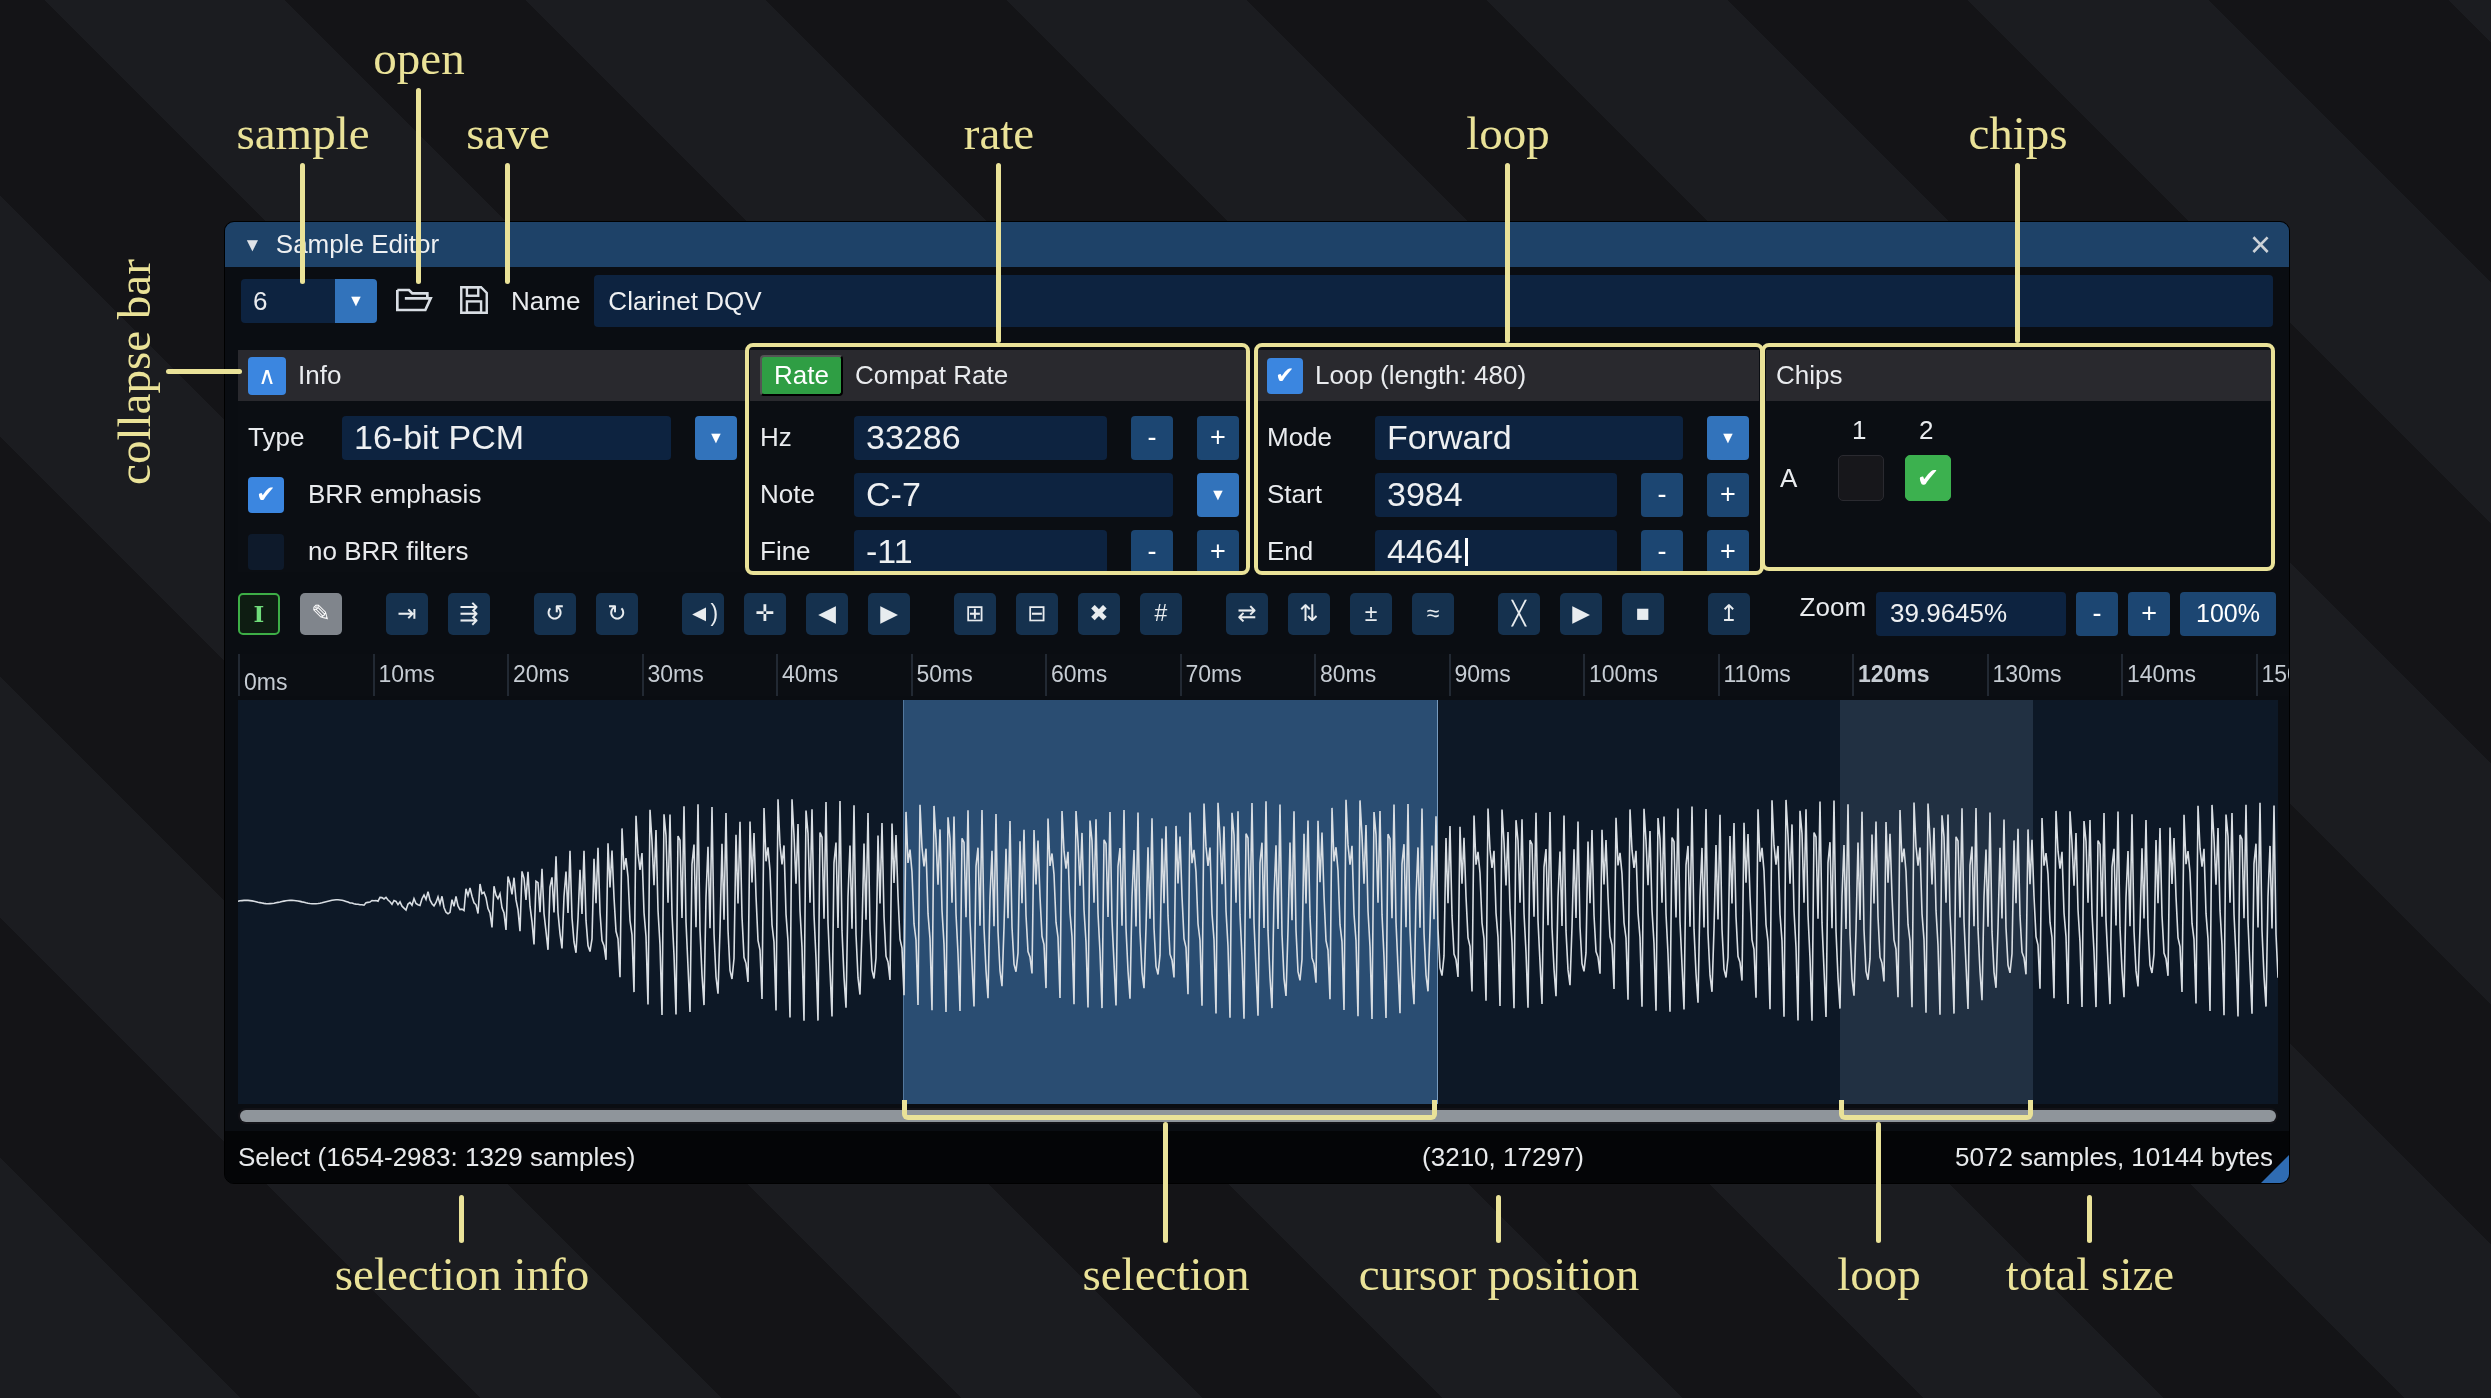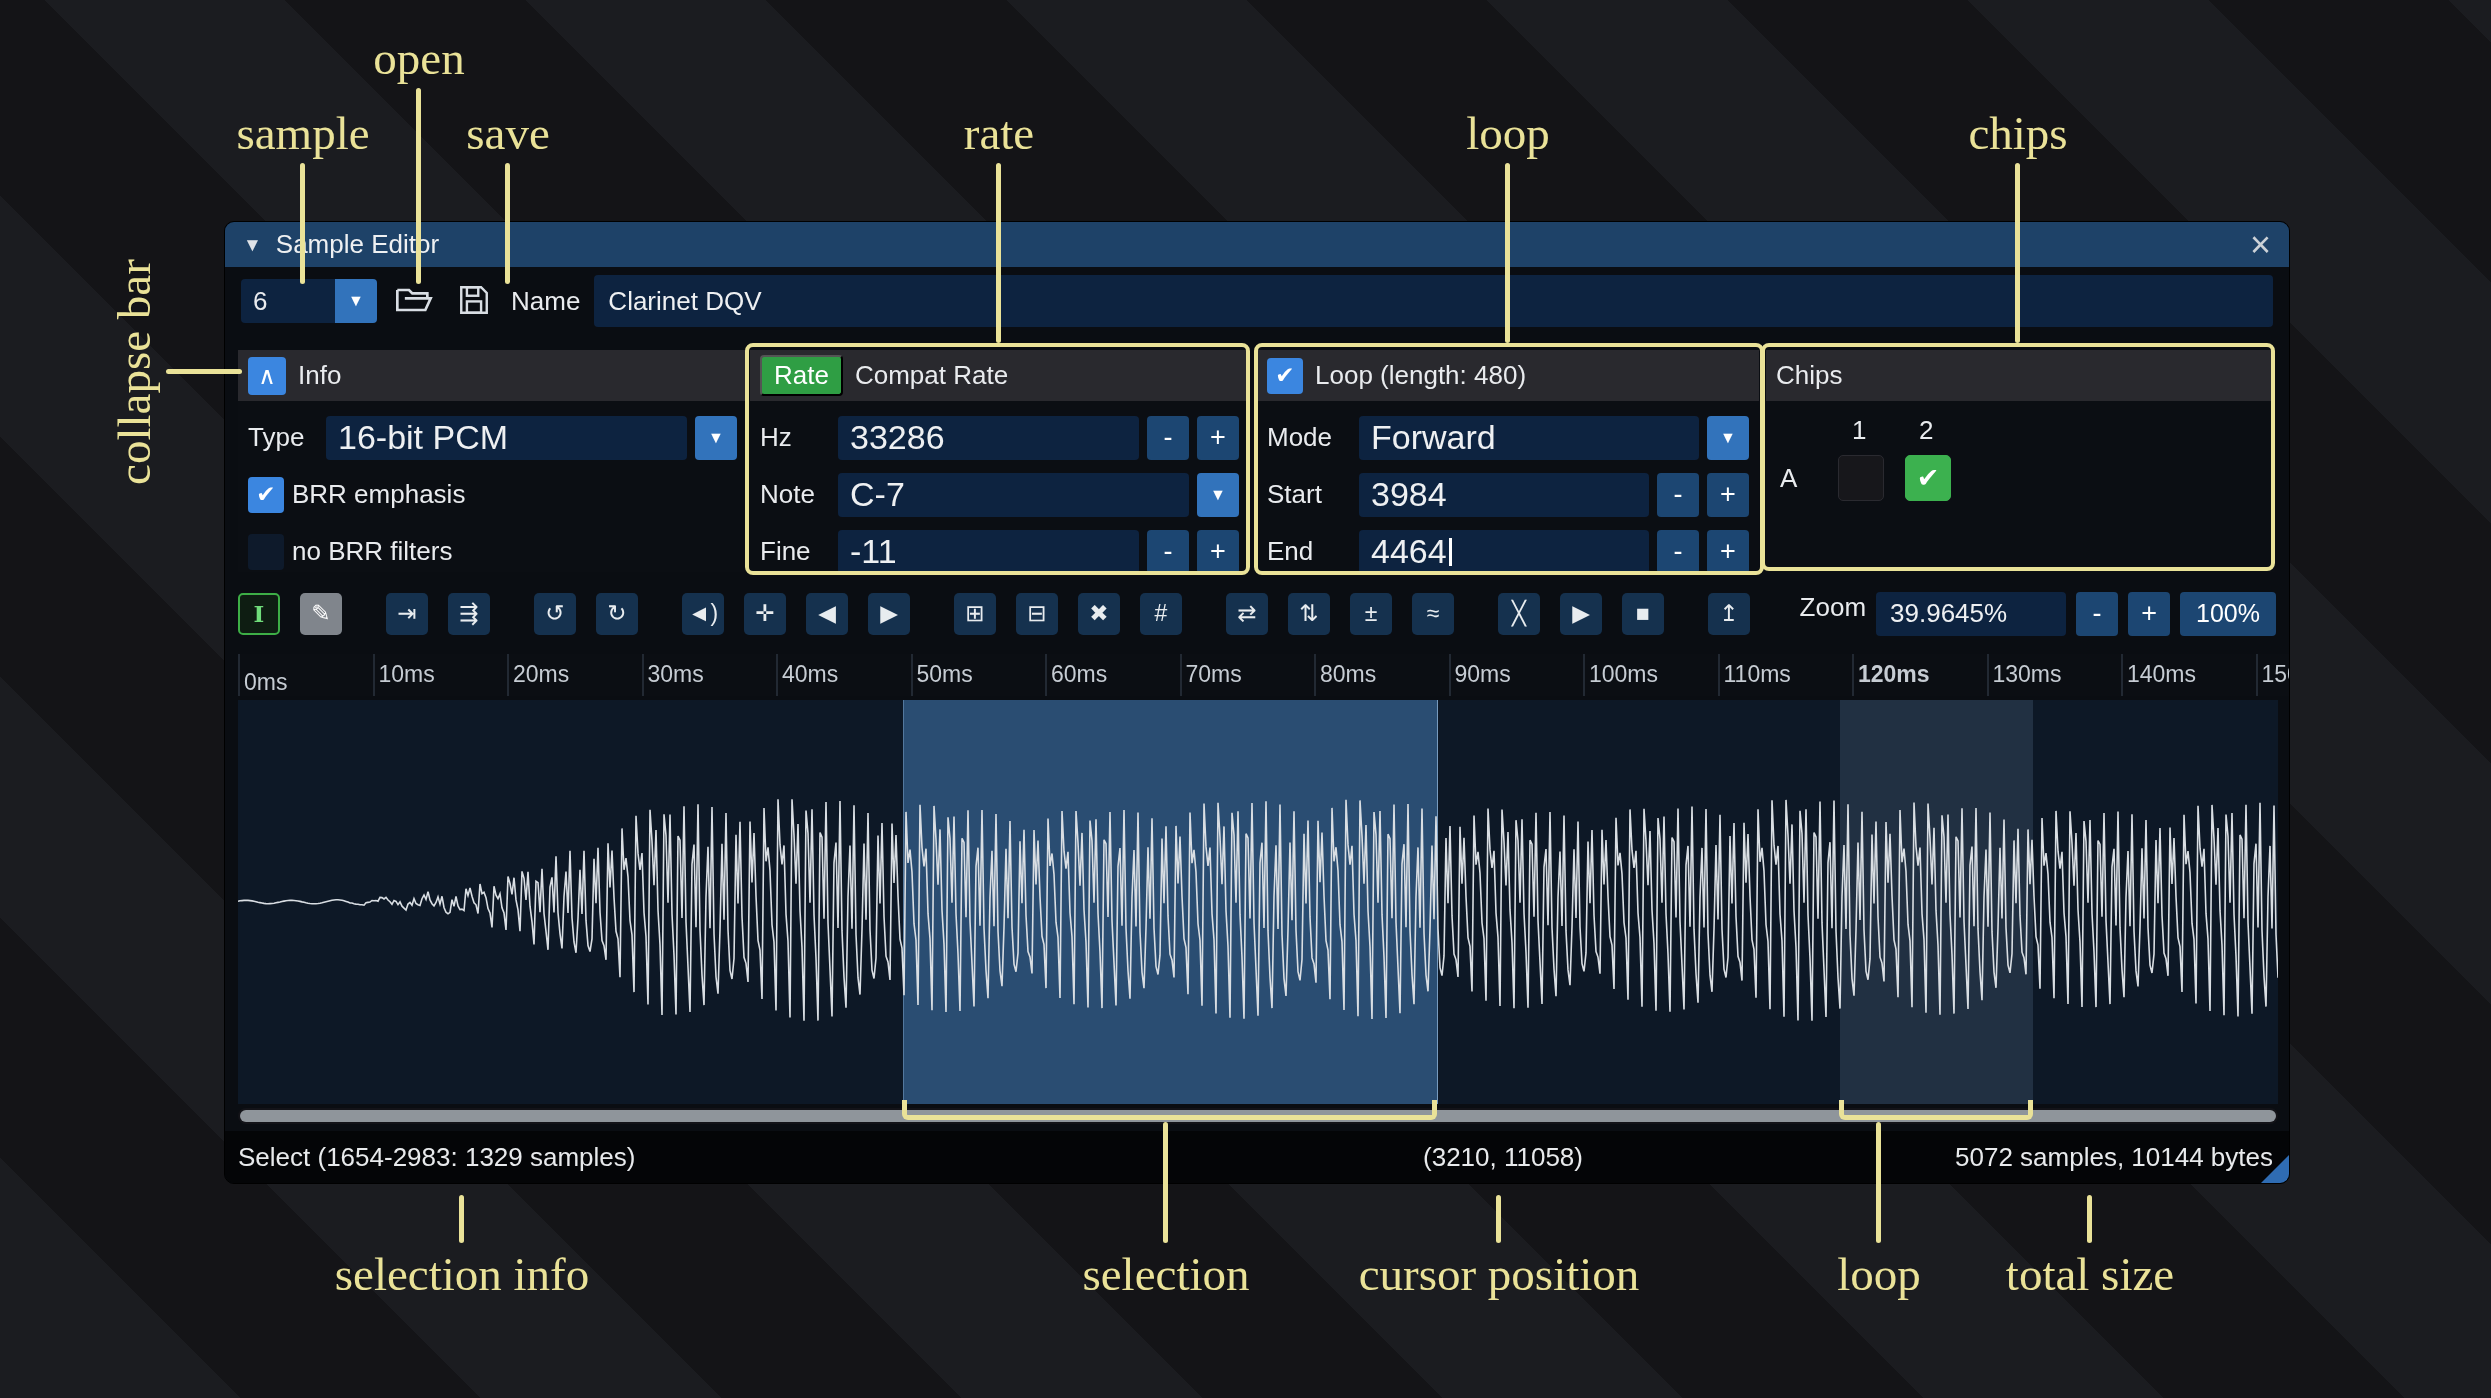--- a/index.html
+++ b/index.html
@@ -35,21 +35,21 @@
   .name-input { flex:1; height:52px; background:var(--field); border-radius:4px; color:#eef0f2;
     font-size:26px; display:flex; align-items:center; padding:0 14px; min-width:0; }
   
   .section { position:absolute; top:128px; height:222px; background:#0b0e13; }
   .sec-info  { left:13px;   width:509px; }
   .sec-rate  { left:525px;  width:499px; }
   .sec-loop  { left:1032px; width:502px; }
   .sec-chips { left:1541px; width:509px; }
   .sec-header { height:51px; background:#29292e; display:flex; align-items:center; padding:0 10px; gap:12px;
     color:var(--txt); font-size:26px; }
-  .sec-row { height:57px; display:flex; align-items:center; padding:16px 10px 0 10px; gap:8px; color:var(--txt); font-size:26px; }
+  .sec-row { height:57px; display:flex; align-items:center; padding:16px 10px 0 10px; gap:24px; color:var(--txt); font-size:26px; }
   .lbl { flex:none; }
   .lbl.w70 { width:70px; } .lbl.w84 { width:84px; }
   .field { flex:1; height:44px; background:var(--field); border-radius:4px; display:flex; align-items:center;
     padding:0 12px; font-size:34px; color:#eef0f2; min-width:0; white-space:nowrap; overflow:hidden; }
   .sq { flex:none; width:42px; height:44px; border-radius:4px; display:flex; align-items:center;
     justify-content:center; color:#fff; font-size:27px; border:none; }
   .dd { background:var(--blue); font-size:16px; }
   .pm { background:var(--pm); }
   .chk { flex:none; width:36px; height:36px; border-radius:4px; background:#0e1a2b;
     display:flex; align-items:center; justify-content:center; color:#fff; font-size:23px; }
@@ -334,21 +334,21 @@
       <path id="wave-path" fill="none" stroke="#d9dee3" stroke-width="1.6" d="M0.0 201.2 L2.0 200.8 L4.0 200.6 L6.0 200.4 L8.0 200.3 L10.0 200.4 L12.0 200.6 L14.0 200.9 L16.0 201.3 L18.0 201.7 L20.0 202.2 L22.0 202.6 L24.0 203.0 L26.0 203.4 L28.0 203.6 L30.0 203.7 L32.0 203.6 L34.0 203.5 L36.0 203.2 L38.0 202.8 L40.0 202.4 L42.0 202.0 L44.0 201.5 L46.0 201.1 L48.0 200.7 L50.0 200.5 L52.0 200.4 L54.0 200.3 L56.0 200.5 L58.0 200.7 L60.0 201.0 L62.0 201.4 L64.0 201.9 L66.0 202.3 L68.0 202.8 L70.0 203.2 L72.0 203.5 L74.0 203.7 L76.0 203.8 L78.0 203.7 L80.0 203.5 L82.0 203.2 L84.0 202.8 L86.0 202.3 L88.0 201.8 L90.0 201.3 L92.0 200.8 L94.0 200.3 L96.0 200.0 L98.0 199.8 L100.0 199.8 L102.0 200.0 L104.0 200.3 L106.0 200.7 L108.0 201.4 L110.0 202.1 L112.0 203.0 L114.0 203.0 L116.0 203.7 L118.0 204.1 L120.0 204.3 L122.0 204.8 L124.0 204.8 L126.0 205.2 L128.0 202.8 L130.0 202.4 L132.0 202.1 L134.0 200.5 L136.0 200.8 L138.0 200.6 L140.0 201.2 L142.0 197.4 L144.0 197.6 L146.0 198.9 L148.0 197.3 L150.0 200.0 L152.0 201.7 L154.0 204.3 L156.0 200.5 L158.0 201.4 L160.0 204.6 L162.0 201.8 L164.0 206.2 L166.0 208.1 L168.0 210.0 L170.0 204.0 L172.0 202.5 L174.0 205.3 L176.0 198.6 L178.0 203.5 L180.0 204.7 L182.0 205.5 L184.0 198.7 L186.0 195.0 L188.0 199.4 L190.0 191.6 L192.0 200.0 L194.0 203.7 L196.0 205.9 L198.0 202.4 L200.0 196.9 L202.0 204.2 L204.0 196.3 L206.0 207.5 L208.0 212.2 L210.0 213.8 L212.0 212.3 L214.0 199.7 L216.0 206.3 L218.0 196.5 L220.0 206.0 L222.0 209.6 L224.0 209.2 L226.0 210.5 L228.0 188.7 L230.0 195.6 L232.0 187.9 L234.0 196.2 L236.0 202.8 L238.0 204.8 L240.0 213.5 L242.0 184.0 L244.0 193.6 L246.0 192.3 L248.0 197.6 L250.0 208.6 L252.0 213.0 L254.0 227.4 L256.0 186.3 L258.0 195.1 L260.0 198.7 L262.0 193.8 L264.0 207.8 L266.0 213.0 L268.0 229.9 L270.0 176.5 L272.0 183.5 L274.0 194.3 L276.0 177.7 L278.0 199.9 L280.0 209.9 L282.0 231.2 L284.0 171.4 L286.0 178.3 L288.0 200.0 L290.0 171.9 L292.0 206.2 L294.0 221.8 L296.0 244.4 L298.0 181.2 L300.0 182.7 L302.0 212.1 L304.0 168.7 L306.0 213.5 L308.0 231.3 L310.0 249.8 L312.0 187.2 L314.0 177.4 L316.0 212.4 L318.0 156.3 L320.0 212.6 L322.0 233.6 L324.0 248.5 L326.0 196.5 L328.0 171.6 L330.0 213.0 L332.0 150.8 L334.0 217.8 L336.0 242.0 L338.0 252.8 L340.0 218.2 L342.0 169.9 L344.0 213.9 L346.0 150.7 L348.0 220.4 L350.0 245.6 L352.0 251.5 L354.0 239.0 L356.0 158.7 L358.0 203.1 L360.0 147.8 L362.0 212.0 L364.0 240.6 L366.0 245.6 L368.0 259.8 L370.0 143.2 L372.0 187.5 L374.0 150.6 L376.0 197.4 L378.0 231.3 L380.0 238.8 L382.0 277.2 L384.0 128.4 L386.0 169.8 L388.0 158.2 L390.0 176.8 L392.0 220.5 L394.0 234.9 L396.0 292.1 L398.0 115.8 L400.0 153.4 L402.0 169.8 L404.0 153.1 L406.0 212.5 L408.0 236.5 L410.0 304.6 L412.0 109.8 L414.0 141.4 L416.0 185.2 L418.0 130.0 L420.0 210.2 L422.0 244.8 L424.0 315.0 L426.0 114.2 L428.0 135.5 L430.0 202.7 L432.0 114.5 L434.0 214.0 L436.0 255.2 L438.0 314.5 L440.0 136.1 L442.0 140.2 L444.0 217.9 L446.0 106.3 L448.0 222.0 L450.0 266.8 L452.0 312.0 L454.0 164.2 L456.0 144.6 L458.0 227.3 L460.0 104.2 L462.0 230.0 L464.0 275.1 L466.0 305.1 L468.0 196.8 L470.0 146.7 L472.0 228.2 L474.0 106.9 L476.0 233.8 L478.0 276.8 L480.0 293.7 L482.0 229.4 L484.0 143.7 L486.0 219.8 L488.0 113.0 L490.0 229.7 L492.0 270.5 L494.0 279.0 L496.0 258.5 L498.0 134.7 L500.0 203.4 L502.0 121.7 L504.0 216.7 L506.0 257.3 L508.0 263.3 L510.0 281.9 L512.0 121.6 L514.0 182.4 L516.0 133.0 L518.0 195.9 L520.0 240.5 L522.0 250.0 L524.0 298.9 L526.0 108.1 L528.0 161.3 L530.0 147.3 L532.0 170.7 L534.0 224.8 L536.0 242.0 L538.0 310.4 L540.0 99.3 L542.0 144.7 L544.0 164.4 L546.0 145.4 L548.0 214.1 L550.0 241.2 L552.0 317.4 L554.0 99.3 L556.0 135.2 L558.0 183.6 L560.0 124.1 L562.0 210.8 L564.0 247.4 L566.0 320.8 L568.0 110.5 L570.0 133.4 L572.0 202.7 L574.0 109.3 L576.0 214.7 L578.0 258.2 L580.0 320.6 L582.0 132.6 L584.0 137.1 L586.0 218.7 L588.0 101.9 L590.0 222.8 L592.0 269.5 L594.0 316.4 L596.0 162.8 L598.0 142.5 L600.0 228.1 L602.0 101.1 L604.0 230.9 L606.0 277.1 L608.0 307.7 L610.0 196.7 L612.0 145.6 L614.0 228.7 L616.0 105.3 L618.0 234.2 L620.0 277.7 L622.0 294.6 L624.0 229.6 L626.0 143.4 L628.0 219.8 L630.0 112.9 L632.0 229.7 L634.0 270.2 L636.0 278.5 L638.0 258.0 L640.0 135.4 L642.0 203.4 L644.0 122.9 L646.0 216.5 L648.0 256.2 L650.0 262.0 L652.0 280.0 L654.0 123.6 L656.0 182.9 L658.0 135.1 L660.0 196.1 L662.0 239.2 L664.0 248.2 L666.0 295.2 L668.0 111.9 L670.0 163.0 L672.0 149.6 L674.0 172.2 L676.0 223.7 L678.0 240.0 L680.0 304.9 L682.0 104.7 L684.0 147.8 L686.0 166.5 L688.0 148.7 L690.0 213.4 L692.0 238.8 L694.0 310.2 L696.0 105.9 L698.0 139.6 L700.0 184.8 L702.0 129.4 L704.0 210.2 L706.0 244.1 L708.0 312.1 L710.0 117.3 L712.0 138.5 L714.0 202.7 L716.0 116.4 L718.0 213.7 L720.0 253.7 L722.0 311.0 L724.0 138.3 L726.0 142.4 L728.0 217.3 L730.0 110.3 L732.0 221.1 L734.0 263.7 L736.0 306.5 L738.0 166.2 L740.0 147.7 L742.0 225.8 L744.0 110.0 L746.0 228.3 L748.0 270.4 L750.0 298.2 L752.0 197.1 L754.0 150.7 L756.0 226.3 L758.0 114.1 L760.0 231.3 L762.0 270.8 L764.0 286.2 L766.0 227.1 L768.0 148.7 L770.0 218.2 L772.0 120.9 L774.0 227.2 L776.0 264.1 L778.0 271.7 L780.0 253.1 L782.0 141.3 L784.0 203.3 L786.0 129.8 L788.0 215.2 L790.0 251.6 L792.0 256.9 L794.0 273.5 L796.0 130.1 L798.0 184.5 L800.0 140.5 L802.0 196.6 L804.0 236.3 L806.0 244.6 L808.0 288.1 L810.0 118.6 L812.0 165.9 L814.0 153.5 L816.0 174.3 L818.0 222.2 L820.0 237.4 L822.0 298.0 L824.0 111.1 L826.0 151.2 L828.0 168.7 L830.0 151.9 L832.0 212.7 L834.0 236.7 L836.0 304.2 L838.0 111.0 L840.0 142.8 L842.0 185.7 L844.0 132.9 L846.0 209.8 L848.0 242.3 L850.0 307.5 L852.0 120.6 L854.0 140.9 L856.0 202.7 L858.0 119.3 L860.0 213.3 L862.0 252.2 L864.0 308.1 L866.0 139.8 L868.0 143.7 L870.0 217.0 L872.0 111.9 L874.0 220.8 L876.0 262.9 L878.0 305.4 L880.0 166.5 L882.0 148.0 L884.0 225.7 L886.0 110.1 L888.0 228.3 L890.0 270.7 L892.0 298.8 L894.0 197.1 L896.0 150.1 L898.0 226.6 L900.0 112.6 L902.0 231.8 L904.0 272.3 L906.0 288.2 L908.0 227.8 L910.0 147.2 L912.0 218.7 L914.0 118.3 L916.0 228.1 L918.0 266.5 L920.0 274.5 L922.0 255.2 L924.0 138.6 L926.0 203.3 L928.0 126.3 L930.0 215.9 L932.0 254.2 L934.0 260.0 L936.0 277.5 L938.0 125.9 L940.0 183.4 L942.0 136.6 L944.0 196.2 L946.0 238.6 L948.0 247.6 L950.0 294.2 L952.0 112.6 L954.0 163.2 L956.0 149.8 L958.0 172.1 L960.0 223.8 L962.0 240.2 L964.0 305.8 L966.0 103.5 L968.0 146.9 L970.0 165.9 L972.0 147.6 L974.0 213.6 L976.0 239.8 L978.0 313.4 L980.0 102.7 L982.0 137.3 L984.0 184.2 L986.0 126.4 L988.0 210.6 L990.0 246.2 L992.0 317.7 L994.0 112.7 L996.0 135.0 L998.0 202.7 L1000.0 111.2 L1002.0 214.4 L1004.0 257.2 L1006.0 318.7 L1008.0 133.7 L1010.0 138.0 L1012.0 218.5 L1014.0 102.9 L1016.0 222.7 L1018.0 269.0 L1020.0 315.7 L1022.0 163.0 L1024.0 142.7 L1026.0 228.0 L1028.0 101.2 L1030.0 230.9 L1032.0 277.3 L1034.0 308.1 L1036.0 196.6 L1038.0 145.2 L1040.0 228.9 L1042.0 104.4 L1044.0 234.6 L1046.0 278.6 L1048.0 295.9 L1050.0 230.1 L1052.0 142.4 L1054.0 220.2 L1056.0 111.2 L1058.0 230.3 L1060.0 271.7 L1062.0 280.4 L1064.0 259.5 L1066.0 133.7 L1068.0 203.4 L1070.0 120.6 L1072.0 216.9 L1074.0 257.9 L1076.0 264.0 L1078.0 282.7 L1080.0 120.8 L1082.0 182.2 L1084.0 132.5 L1086.0 195.9 L1088.0 240.7 L1090.0 250.2 L1092.0 299.3 L1094.0 107.9 L1096.0 161.3 L1098.0 147.2 L1100.0 170.7 L1102.0 224.7 L1104.0 241.9 L1106.0 310.1 L1108.0 99.7 L1110.0 144.9 L1112.0 164.6 L1114.0 145.8 L1116.0 214.0 L1118.0 240.8 L1120.0 316.3 L1122.0 100.4 L1124.0 136.0 L1126.0 183.8 L1128.0 125.1 L1130.0 210.7 L1132.0 246.7 L1134.0 318.9 L1136.0 112.1 L1138.0 134.6 L1140.0 202.7 L1142.0 111.1 L1144.0 214.4 L1146.0 257.0 L1148.0 318.0 L1150.0 134.2 L1152.0 138.6 L1154.0 218.3 L1156.0 104.4 L1158.0 222.3 L1160.0 267.7 L1162.0 313.3 L1164.0 163.9 L1166.0 144.2 L1168.0 227.3 L1170.0 104.1 L1172.0 230.0 L1174.0 274.8 L1176.0 304.3 L1178.0 196.8 L1180.0 147.4 L1182.0 227.8 L1184.0 108.6 L1186.0 233.1 L1188.0 275.0 L1190.0 291.3 L1192.0 228.6 L1194.0 145.5 L1196.0 219.2 L1198.0 116.2 L1200.0 228.7 L1202.0 267.6 L1204.0 275.6 L1206.0 255.9 L1208.0 138.0 L1210.0 203.3 L1212.0 126.0 L1214.0 215.9 L1216.0 254.1 L1218.0 259.6 L1220.0 276.9 L1222.0 126.8 L1224.0 183.7 L1226.0 137.8 L1228.0 196.4 L1230.0 237.7 L1232.0 246.4 L1234.0 291.5 L1236.0 115.5 L1238.0 164.6 L1240.0 151.8 L1242.0 173.3 L1244.0 222.8 L1246.0 238.5 L1248.0 300.8 L1250.0 108.5 L1252.0 149.9 L1254.0 167.9 L1256.0 150.8 L1258.0 212.9 L1260.0 237.4 L1262.0 306.1 L1264.0 109.5 L1266.0 141.9 L1268.0 185.5 L1270.0 132.0 L1272.0 209.9 L1274.0 242.7 L1276.0 308.3 L1278.0 120.2 L1280.0 140.7 L1282.0 202.7 L1284.0 119.2 L1286.0 213.3 L1288.0 252.1 L1290.0 307.7 L1292.0 140.2 L1294.0 144.2 L1296.0 216.8 L1298.0 112.8 L1300.0 220.6 L1302.0 262.1 L1304.0 303.9 L1306.0 167.1 L1308.0 149.0 L1310.0 225.3 L1312.0 112.0 L1314.0 227.7 L1316.0 269.0 L1318.0 296.3 L1320.0 197.2 L1322.0 151.6 L1324.0 225.9 L1326.0 115.4 L1328.0 230.9 L1330.0 269.9 L1332.0 285.2 L1334.0 226.8 L1336.0 149.3 L1338.0 218.1 L1340.0 121.6 L1342.0 227.0 L1344.0 263.7 L1346.0 271.4 L1348.0 252.9 L1350.0 141.5 L1352.0 203.3 L1354.0 129.9 L1356.0 215.2 L1358.0 251.6 L1360.0 257.1 L1362.0 273.7 L1364.0 129.8 L1366.0 184.4 L1368.0 140.1 L1370.0 196.5 L1372.0 236.6 L1374.0 245.0 L1376.0 289.0 L1378.0 117.7 L1380.0 165.5 L1382.0 152.8 L1384.0 173.9 L1386.0 222.5 L1388.0 238.0 L1390.0 299.7 L1392.0 109.4 L1394.0 150.2 L1396.0 168.0 L1398.0 150.9 L1400.0 212.9 L1402.0 237.5 L1404.0 306.7 L1406.0 108.7 L1408.0 141.3 L1410.0 185.3 L1412.0 131.0 L1414.0 210.0 L1416.0 243.5 L1418.0 310.7 L1420.0 118.1 L1422.0 139.0 L1424.0 202.7 L1426.0 116.6 L1428.0 213.7 L1430.0 253.9 L1432.0 311.8 L1434.0 137.6 L1436.0 141.7 L1438.0 217.5 L1440.0 108.5 L1442.0 221.5 L1444.0 265.3 L1446.0 309.4 L1448.0 165.1 L1450.0 145.9 L1452.0 226.7 L1454.0 106.4 L1456.0 229.4 L1458.0 273.5 L1460.0 302.8 L1462.0 196.9 L1464.0 147.9 L1466.0 227.6 L1468.0 108.9 L1470.0 233.1 L1472.0 275.2 L1474.0 291.8 L1476.0 228.9 L1478.0 144.9 L1480.0 219.4 L1482.0 114.7 L1484.0 229.2 L1486.0 269.2 L1488.0 277.5 L1490.0 257.5 L1492.0 136.0 L1494.0 203.4 L1496.0 123.1 L1498.0 216.5 L1500.0 256.3 L1502.0 262.3 L1504.0 280.6 L1506.0 122.8 L1508.0 182.7 L1510.0 134.1 L1512.0 196.0 L1514.0 240.0 L1516.0 249.3 L1518.0 297.7 L1520.0 109.3 L1522.0 161.8 L1524.0 147.9 L1526.0 171.1 L1528.0 224.5 L1530.0 241.5 L1532.0 309.3 L1534.0 100.2 L1536.0 145.2 L1538.0 164.7 L1540.0 145.9 L1542.0 214.0 L1544.0 240.9 L1546.0 316.7 L1548.0 99.9 L1550.0 135.5 L1552.0 183.7 L1554.0 124.4 L1556.0 210.8 L1558.0 247.2 L1560.0 320.5 L1562.0 110.7 L1564.0 133.5 L1566.0 202.7 L1568.0 109.3 L1570.0 214.7 L1572.0 258.2 L1574.0 320.7 L1576.0 132.5 L1578.0 136.9 L1580.0 218.7 L1582.0 101.5 L1584.0 222.9 L1586.0 269.8 L1588.0 317.0 L1590.0 162.6 L1592.0 142.2 L1594.0 228.3 L1596.0 100.4 L1598.0 231.1 L1600.0 277.7 L1602.0 308.6 L1604.0 196.6 L1606.0 145.0 L1608.0 228.9 L1610.0 104.3 L1612.0 234.6 L1614.0 278.6 L1616.0 295.7 L1618.0 230.0 L1620.0 142.6 L1622.0 220.1 L1624.0 111.7 L1626.0 230.1 L1628.0 271.2 L1630.0 279.7 L1632.0 258.9 L1634.0 134.4 L1636.0 203.4 L1638.0 121.6 L1640.0 216.7 L1642.0 257.2 L1644.0 263.1 L1646.0 281.4 L1648.0 122.1 L1650.0 182.6 L1652.0 133.8 L1654.0 196.0 L1656.0 240.0 L1658.0 249.2 L1660.0 297.2 L1662.0 110.0 L1664.0 162.2 L1666.0 148.5 L1668.0 171.5 L1670.0 224.2 L1672.0 240.8 L1674.0 307.2 L1676.0 102.5 L1678.0 146.5 L1680.0 165.7 L1682.0 147.5 L1684.0 213.6 L1686.0 239.6 L1688.0 312.7 L1690.0 103.6 L1692.0 138.1 L1694.0 184.4 L1696.0 127.7 L1698.0 210.4 L1700.0 245.2 L1702.0 314.8 L1704.0 115.2 L1706.0 137.0 L1708.0 202.7 L1710.0 114.4 L1712.0 214.0 L1714.0 254.9 L1716.0 313.6 L1718.0 136.8 L1720.0 141.0 L1722.0 217.6 L1724.0 108.2 L1726.0 221.5 L1728.0 265.1 L1730.0 308.9 L1732.0 165.4 L1734.0 146.5 L1736.0 226.3 L1738.0 108.0 L1740.0 228.9 L1742.0 271.8 L1744.0 300.2 L1746.0 197.0 L1748.0 149.6 L1750.0 226.7 L1752.0 112.4 L1754.0 231.9 L1756.0 272.1 L1758.0 287.8 L1760.0 227.6 L1762.0 147.8 L1764.0 218.5 L1766.0 119.6 L1768.0 227.6 L1770.0 265.1 L1772.0 272.8 L1774.0 253.8 L1776.0 140.4 L1778.0 203.3 L1780.0 128.8 L1782.0 215.4 L1784.0 252.2 L1786.0 257.6 L1788.0 274.3 L1790.0 129.4 L1792.0 184.3 L1794.0 139.9 L1796.0 196.5 L1798.0 236.6 L1800.0 245.0 L1802.0 288.7 L1804.0 118.1 L1806.0 165.7 L1808.0 153.2 L1810.0 174.1 L1812.0 222.2 L1814.0 237.5 L1816.0 298.2 L1818.0 110.9 L1820.0 151.2 L1822.0 168.7 L1824.0 151.9 L1826.0 212.7 L1828.0 236.6 L1830.0 304.0 L1832.0 111.2 L1834.0 143.0 L1836.0 185.8 L1838.0 133.1 L1840.0 209.8 L1842.0 242.1 L1844.0 306.9 L1846.0 121.1 L1848.0 141.3 L1850.0 202.7 L1852.0 119.9 L1854.0 213.2 L1856.0 251.7 L1858.0 307.1 L1860.0 140.5 L1862.0 144.4 L1864.0 216.8 L1866.0 113.0 L1868.0 220.6 L1870.0 262.2 L1872.0 304.1 L1874.0 167.0 L1876.0 148.8 L1878.0 225.4 L1880.0 111.5 L1882.0 227.9 L1884.0 269.6 L1886.0 297.2 L1888.0 197.2 L1890.0 151.0 L1892.0 226.2 L1894.0 114.3 L1896.0 231.3 L1898.0 270.9 L1900.0 286.5 L1902.0 227.3 L1904.0 148.3 L1906.0 218.4 L1908.0 120.0 L1910.0 227.6 L1912.0 265.1 L1914.0 273.0 L1916.0 254.1 L1918.0 140.0 L1920.0 203.3 L1922.0 127.9 L1924.0 215.6 L1926.0 253.0 L1928.0 258.7 L1930.0 275.8 L1932.0 127.6 L1934.0 183.9 L1936.0 138.1 L1938.0 196.4 L1940.0 237.7 L1942.0 246.5 L1944.0 292.0 L1946.0 114.7 L1948.0 164.2 L1950.0 151.0 L1952.0 172.8 L1954.0 223.2 L1956.0 239.3 L1958.0 303.4 L1960.0 105.8 L1962.0 148.2 L1964.0 166.7 L1966.0 148.8 L1968.0 213.4 L1970.0 238.9 L1972.0 310.9 L1974.0 104.9 L1976.0 138.8 L1978.0 184.6 L1980.0 128.0 L1982.0 210.4 L1984.0 245.2 L1986.0 315.3 L1988.0 114.6 L1990.0 136.3 L1992.0 202.7 L1994.0 113.0 L1996.0 214.2 L1998.0 256.1 L2000.0 316.4 L2002.0 134.9 L2004.0 139.1 L2006.0 218.2 L2008.0 104.7 L2010.0 222.3 L2012.0 267.8 L2014.0 313.8 L2016.0 163.6 L2018.0 143.7 L2020.0 227.6 L2022.0 102.7 L2024.0 230.5 L2026.0 276.2 L2028.0 306.6 L2030.0 196.7 L2032.0 145.9 L2034.0 228.6 L2036.0 105.6 L2038.0 234.2 L2040.0 277.8 "></path>
     </svg>
   </div>
 
   <div class="scroll">
     <div class="thumb"></div>
   </div>
 
   <div class="status">
     <span class="st-left">Select (1654-2983: 1329 samples)</span>
-    <span class="st-center">(3210, 11058)</span>
+    <span class="st-center">(3210, 17297)</span>
     <span class="st-right">5072 samples, 10144 bytes</span>
     <div class="grip"></div>
   </div>
 </div>
 
 <div>
 
   <div class="ann-label" style="left:419px;top:58px">open</div>
   <div class="ann-label" style="left:303px;top:133px">sample</div>
   <div class="ann-label" style="left:508px;top:133px">save</div>

